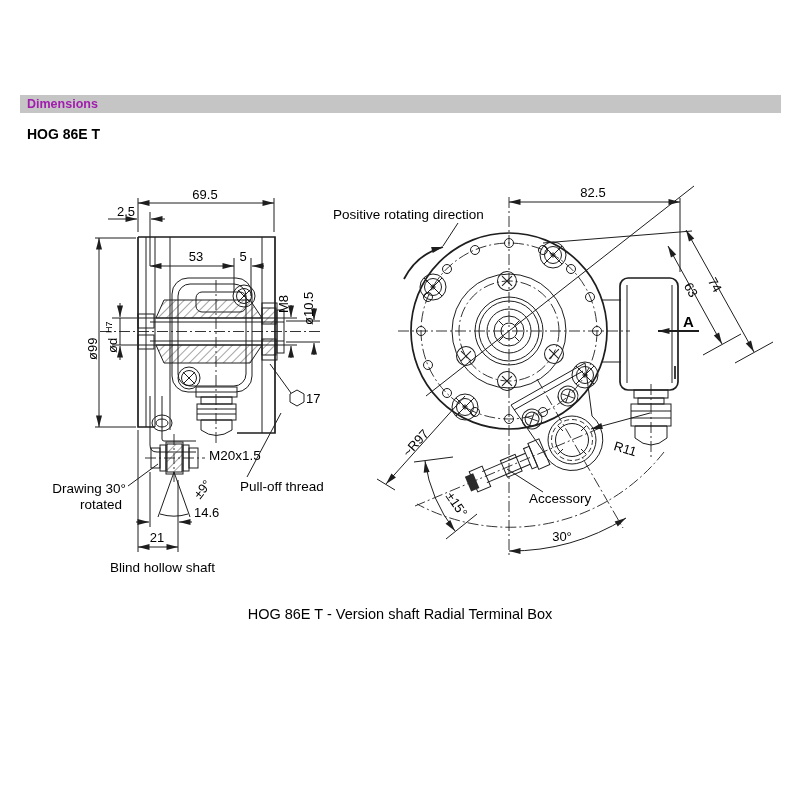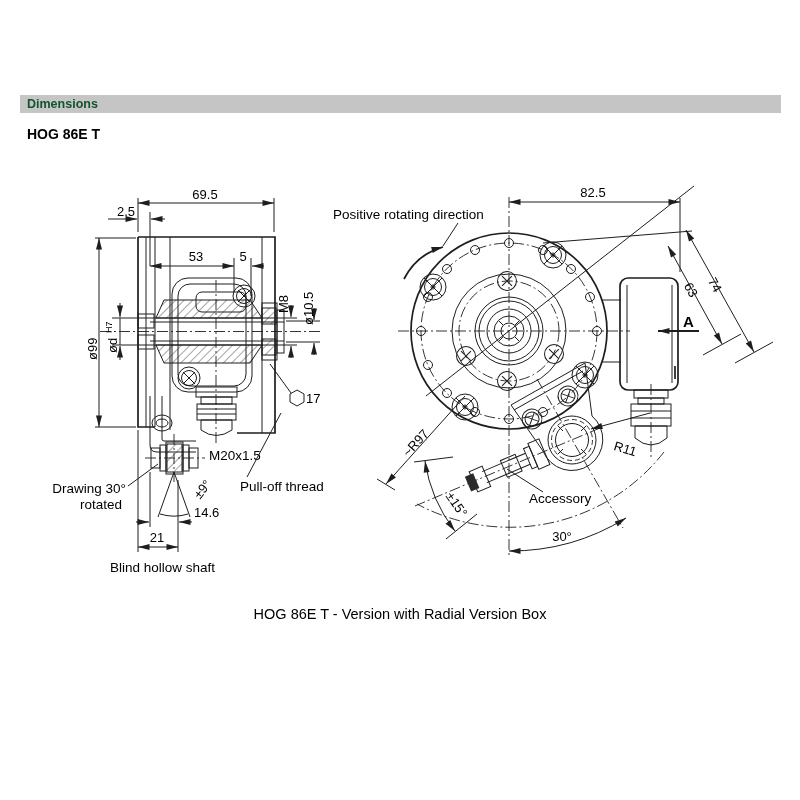--- a/index.html
+++ b/index.html
@@ -1,20 +1,20 @@
 <!DOCTYPE html>
 <html><head>
 <meta charset="utf-8">
 <style>
   html,body{margin:0;padding:0;background:#ffffff;width:800px;height:800px;
     font-family:"Liberation Sans",sans-serif;color:#000;}
   #stage{position:relative;width:800px;height:800px;overflow:hidden;}
   .hdr-bar{position:absolute;left:20px;top:95px;width:761px;height:18px;
     background:#c5c5c5;line-height:18px;font-size:12.5px;font-weight:bold;
-    padding-left:7px;box-sizing:border-box;color:#14532d;}
+    padding-left:7px;box-sizing:border-box;color:#a21caf;}
   .doc-title{position:absolute;left:27px;top:126px;font-size:14px;font-weight:bold;}
   .caption{position:absolute;left:0;top:606px;width:800px;text-align:center;
     font-size:14.5px;}
   svg{position:absolute;left:0;top:0;}
   .ln{stroke:#1e1e1e;stroke-width:1;fill:none;}
   .lnb{stroke:#1e1e1e;stroke-width:1.7;fill:none;}
   .cl{stroke:#1e1e1e;stroke-width:0.9;fill:none;stroke-dasharray:11 3 2 3;}
   .dsh{stroke:#1e1e1e;stroke-width:0.9;fill:none;stroke-dasharray:5 3;}
   .hat{fill:url(#h45);stroke:#1e1e1e;stroke-width:1;}
   svg text{fill:#000;stroke:none;font-family:"Liberation Sans",sans-serif;font-size:13px;}
@@ -414,15 +414,15 @@
       <text class="mid" transform="translate(453,507) rotate(55)">±15°</text>
     </g>
 
     <g>
       <line class="ln" x1="543" y1="492" x2="507" y2="469"></line>
       <text x="529" y="503" class="big">Accessory</text>
     </g>
   </g>
 </svg>
 
-<div class="caption">HOG 86E T - Version with Radial Version Box</div>
+<div class="caption">HOG 86E T - Version shaft Radial Terminal Box</div>
 
 </div>
 
 </body></html>

